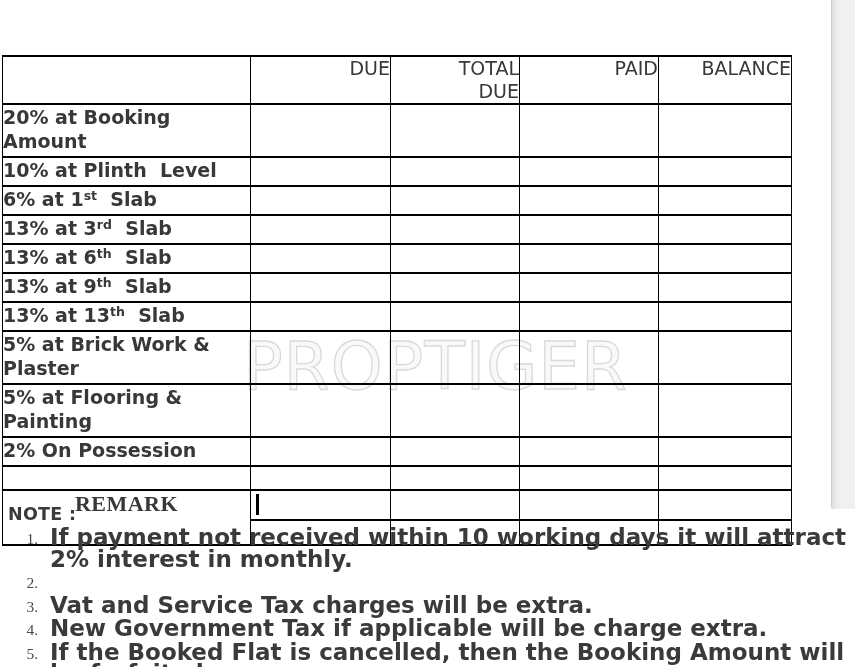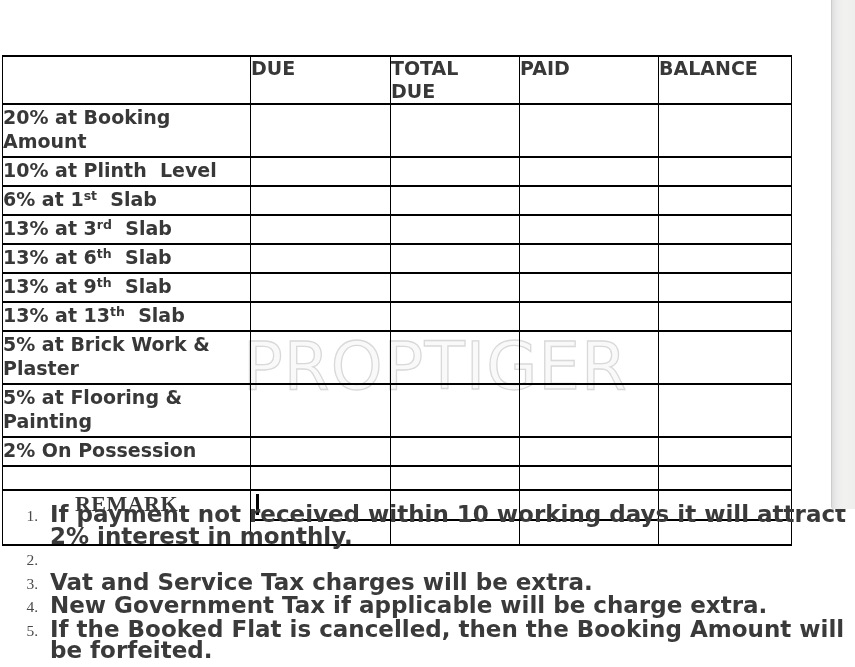--- a/index.html
+++ b/index.html
@@ -42,22 +42,22 @@
     border-collapse:collapse; table-layout:fixed; width:789px;
     background:transparent;
   }
   table.sched td {
     border:1.5px solid #000;
     border-top-width:2px; border-bottom-width:2px;
     padding:0; vertical-align:top; overflow:hidden;
     color:#383838;
   }
   td.hdr {
-    font-weight:bold; font-size:19px; line-height:23px;
-    text-align:left; white-space:pre; padding-top:2px; color:#3a3a3a;
+    font-weight:normal; font-size:19px; line-height:23px;
+    text-align:right; white-space:pre; padding-top:2px; color:#3a3a3a;
   }
   td.lbl {
     font-weight:bold; font-size:19px; line-height:24px;
     white-space:pre; padding:1px 0 0 5px; color:#3a3a3a;
   }
   .sup { font-size:12.5px; position:relative; top:-6px; }
   tr.h48  { height:48px; }
   tr.h49  { height:49px; }
   tr.h26  { height:26px;margin-top:31px; }
   tr.h25  { height:25px; }
@@ -218,20 +218,21 @@
       <tr class="h25">
         <td></td>
         <td></td>
         <td></td>
         <td></td>
       </tr>
     </tbody>
   </table>
 
   <div class="notes">
+    <div class="notes-heading">NOTE :</div>
 
     <div class="note-item">
       <span class="note-num">1.</span>
       <span class="note-text">If payment not received within 10 working days it will attract
 2% interest in monthly.</span>
     </div>
     <div class="note-item">
       <span class="note-num">2.</span>
     </div>
     <div class="note-item">

